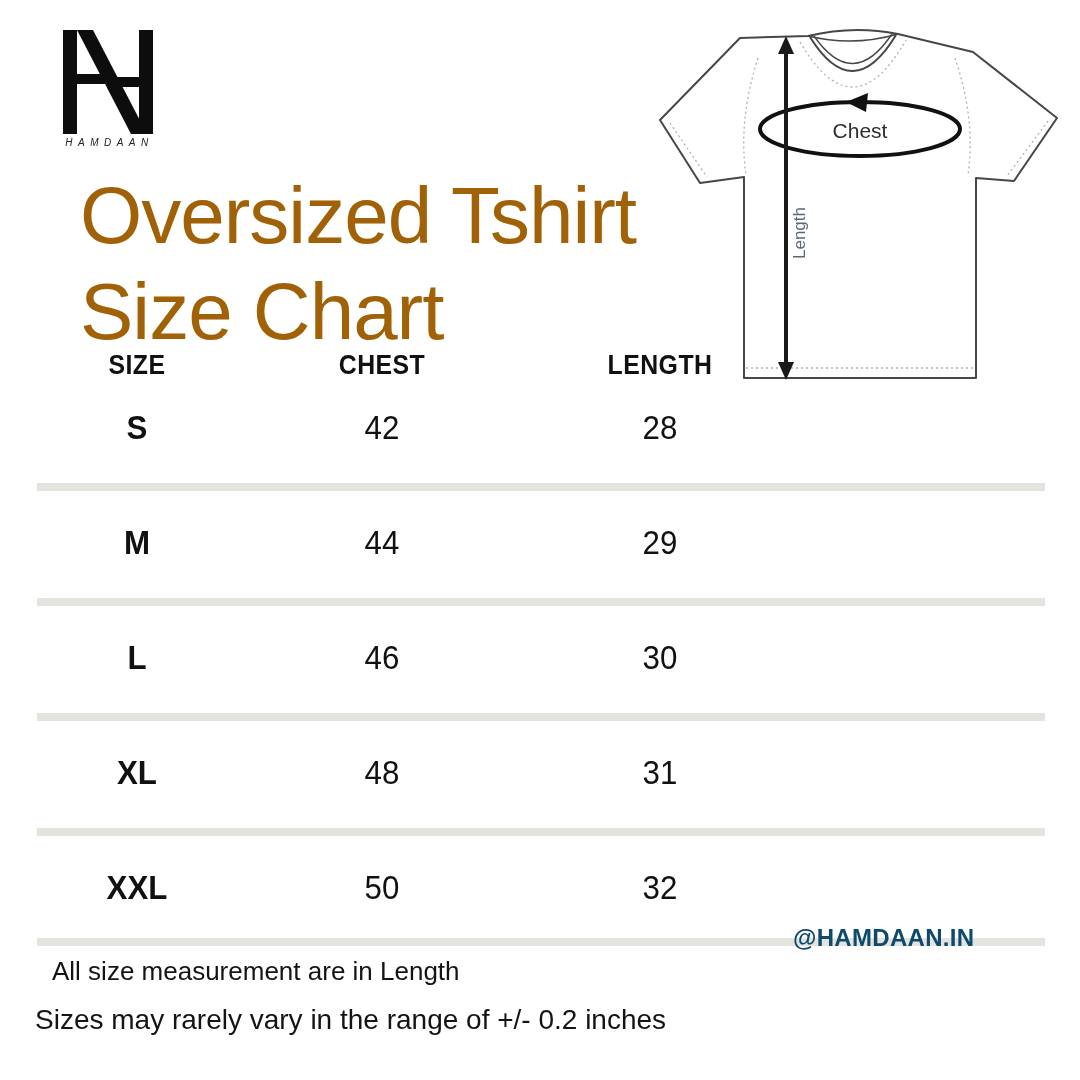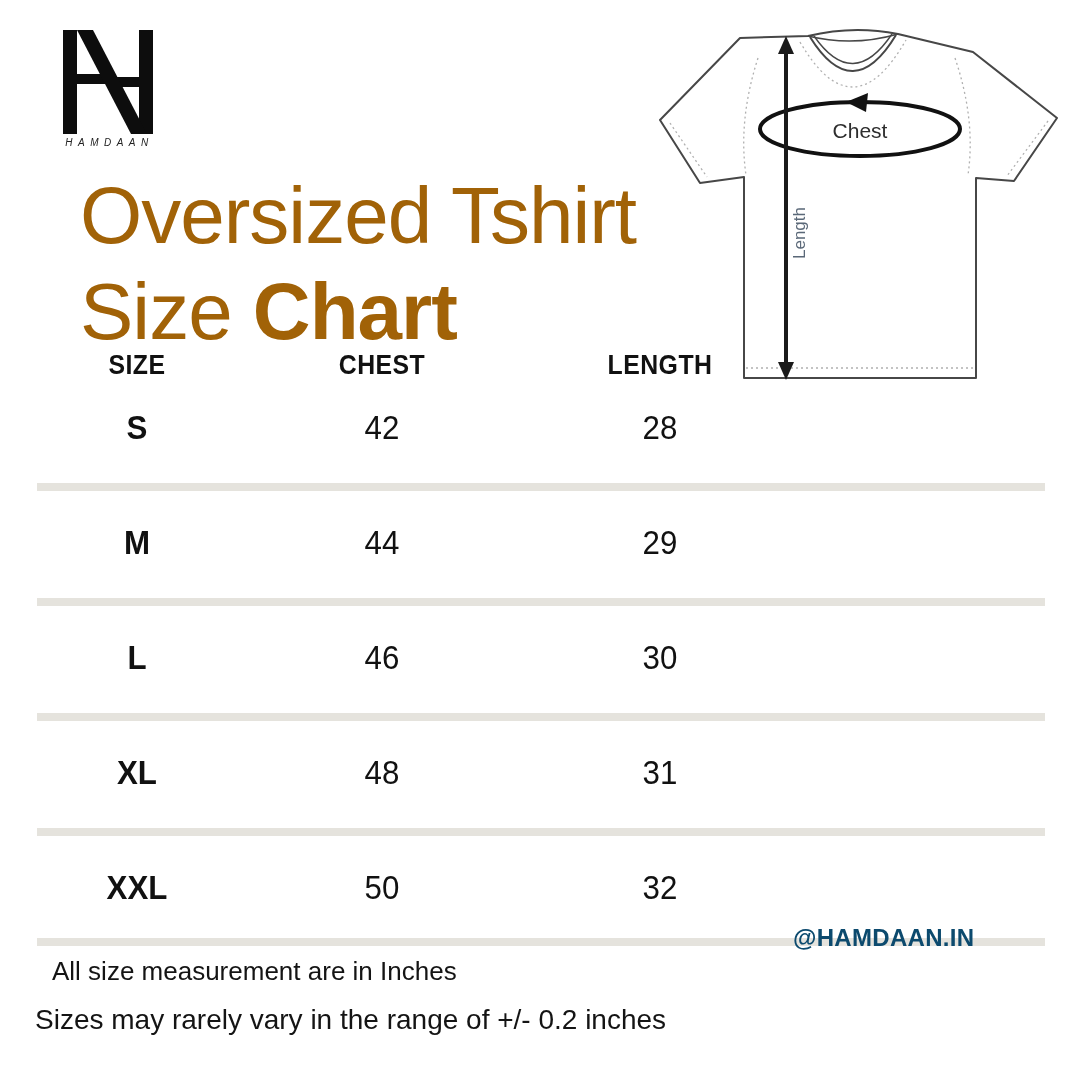--- a/index.html
+++ b/index.html
@@ -9,21 +9,21 @@
 
   
   .logo { position:absolute; left:62px; top:30px; width:92px; text-align:center; }
   .logo svg { display:block; margin:0 auto; }
   .brand-name { margin-top:3px; font-size:10px; font-weight:300; letter-spacing:5.5px;
                 color:#222; white-space:nowrap; text-indent:3px;font-style:italic; }
 
   
   .title { position:absolute; left:48px; top:168px; font-size:80px; line-height:96px;
            letter-spacing:-1px; color:#a16207; font-weight:400;margin-left:32px; }
-  .title .bold { font-weight:700; }
+  .title .bold { font-weight:400; }
 
   
   .shirt { position:absolute; left:648px; top:20px; }
 
   
   .thead, .trow { position:absolute; left:0; width:1080px; }
   .thead { top:350px; font-size:27px; font-weight:700; letter-spacing:0.5px; }
   .cell { position:absolute; width:200px; text-align:center; transform:scaleX(0.92); }
   .c1 { left:37px; } .c2 { left:282px; } .c3 { left:560px; }
   .trow { font-size:34px; }
@@ -122,17 +122,17 @@
   </div>
   <div class="divider d4"></div>
 
   <div class="trow r5">
     <div class="cell c1 size">XXL</div>
     <div class="cell c2">50</div>
     <div class="cell c3">32</div>
   </div>
   <div class="divider d5"></div>
 
-  <div class="note1">All size measurement are in Inches</div>
+  <div class="note1">All size measurement are in Length</div>
   <div class="note2">Sizes may rarely vary in the range of +/- 0.2 inches</div>
   <div class="handle">@HAMDAAN.IN</div>
 
 </div>
 
 </body></html>

